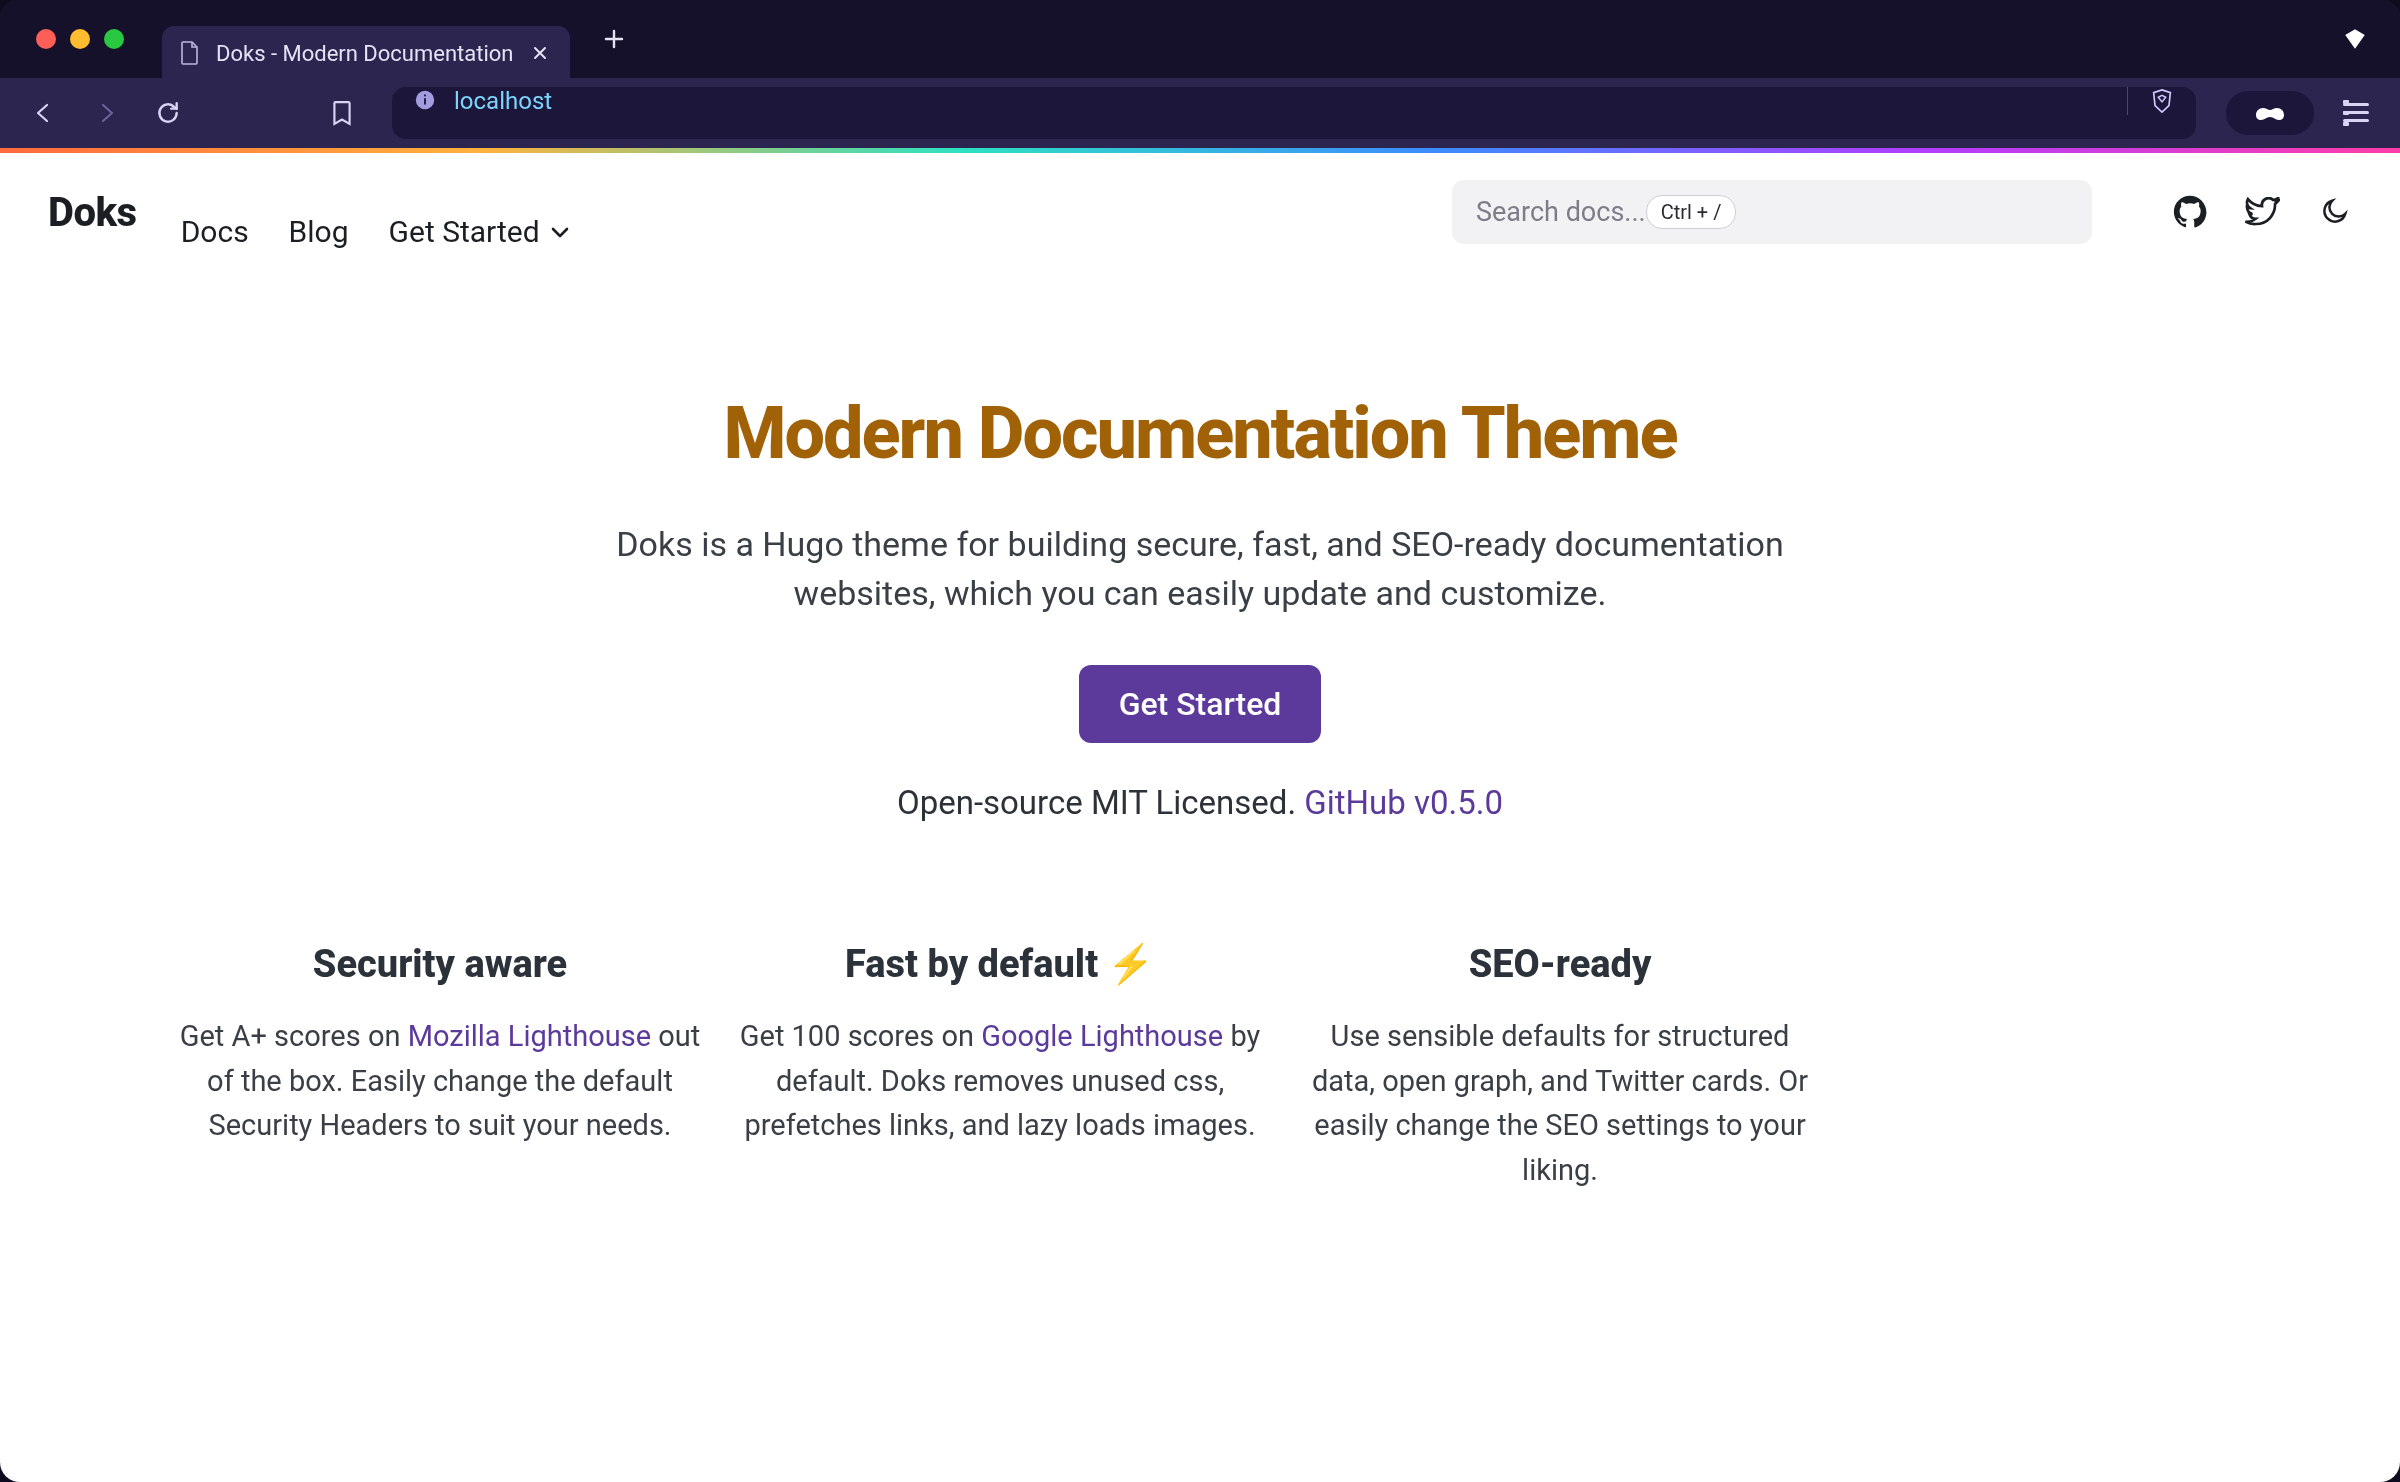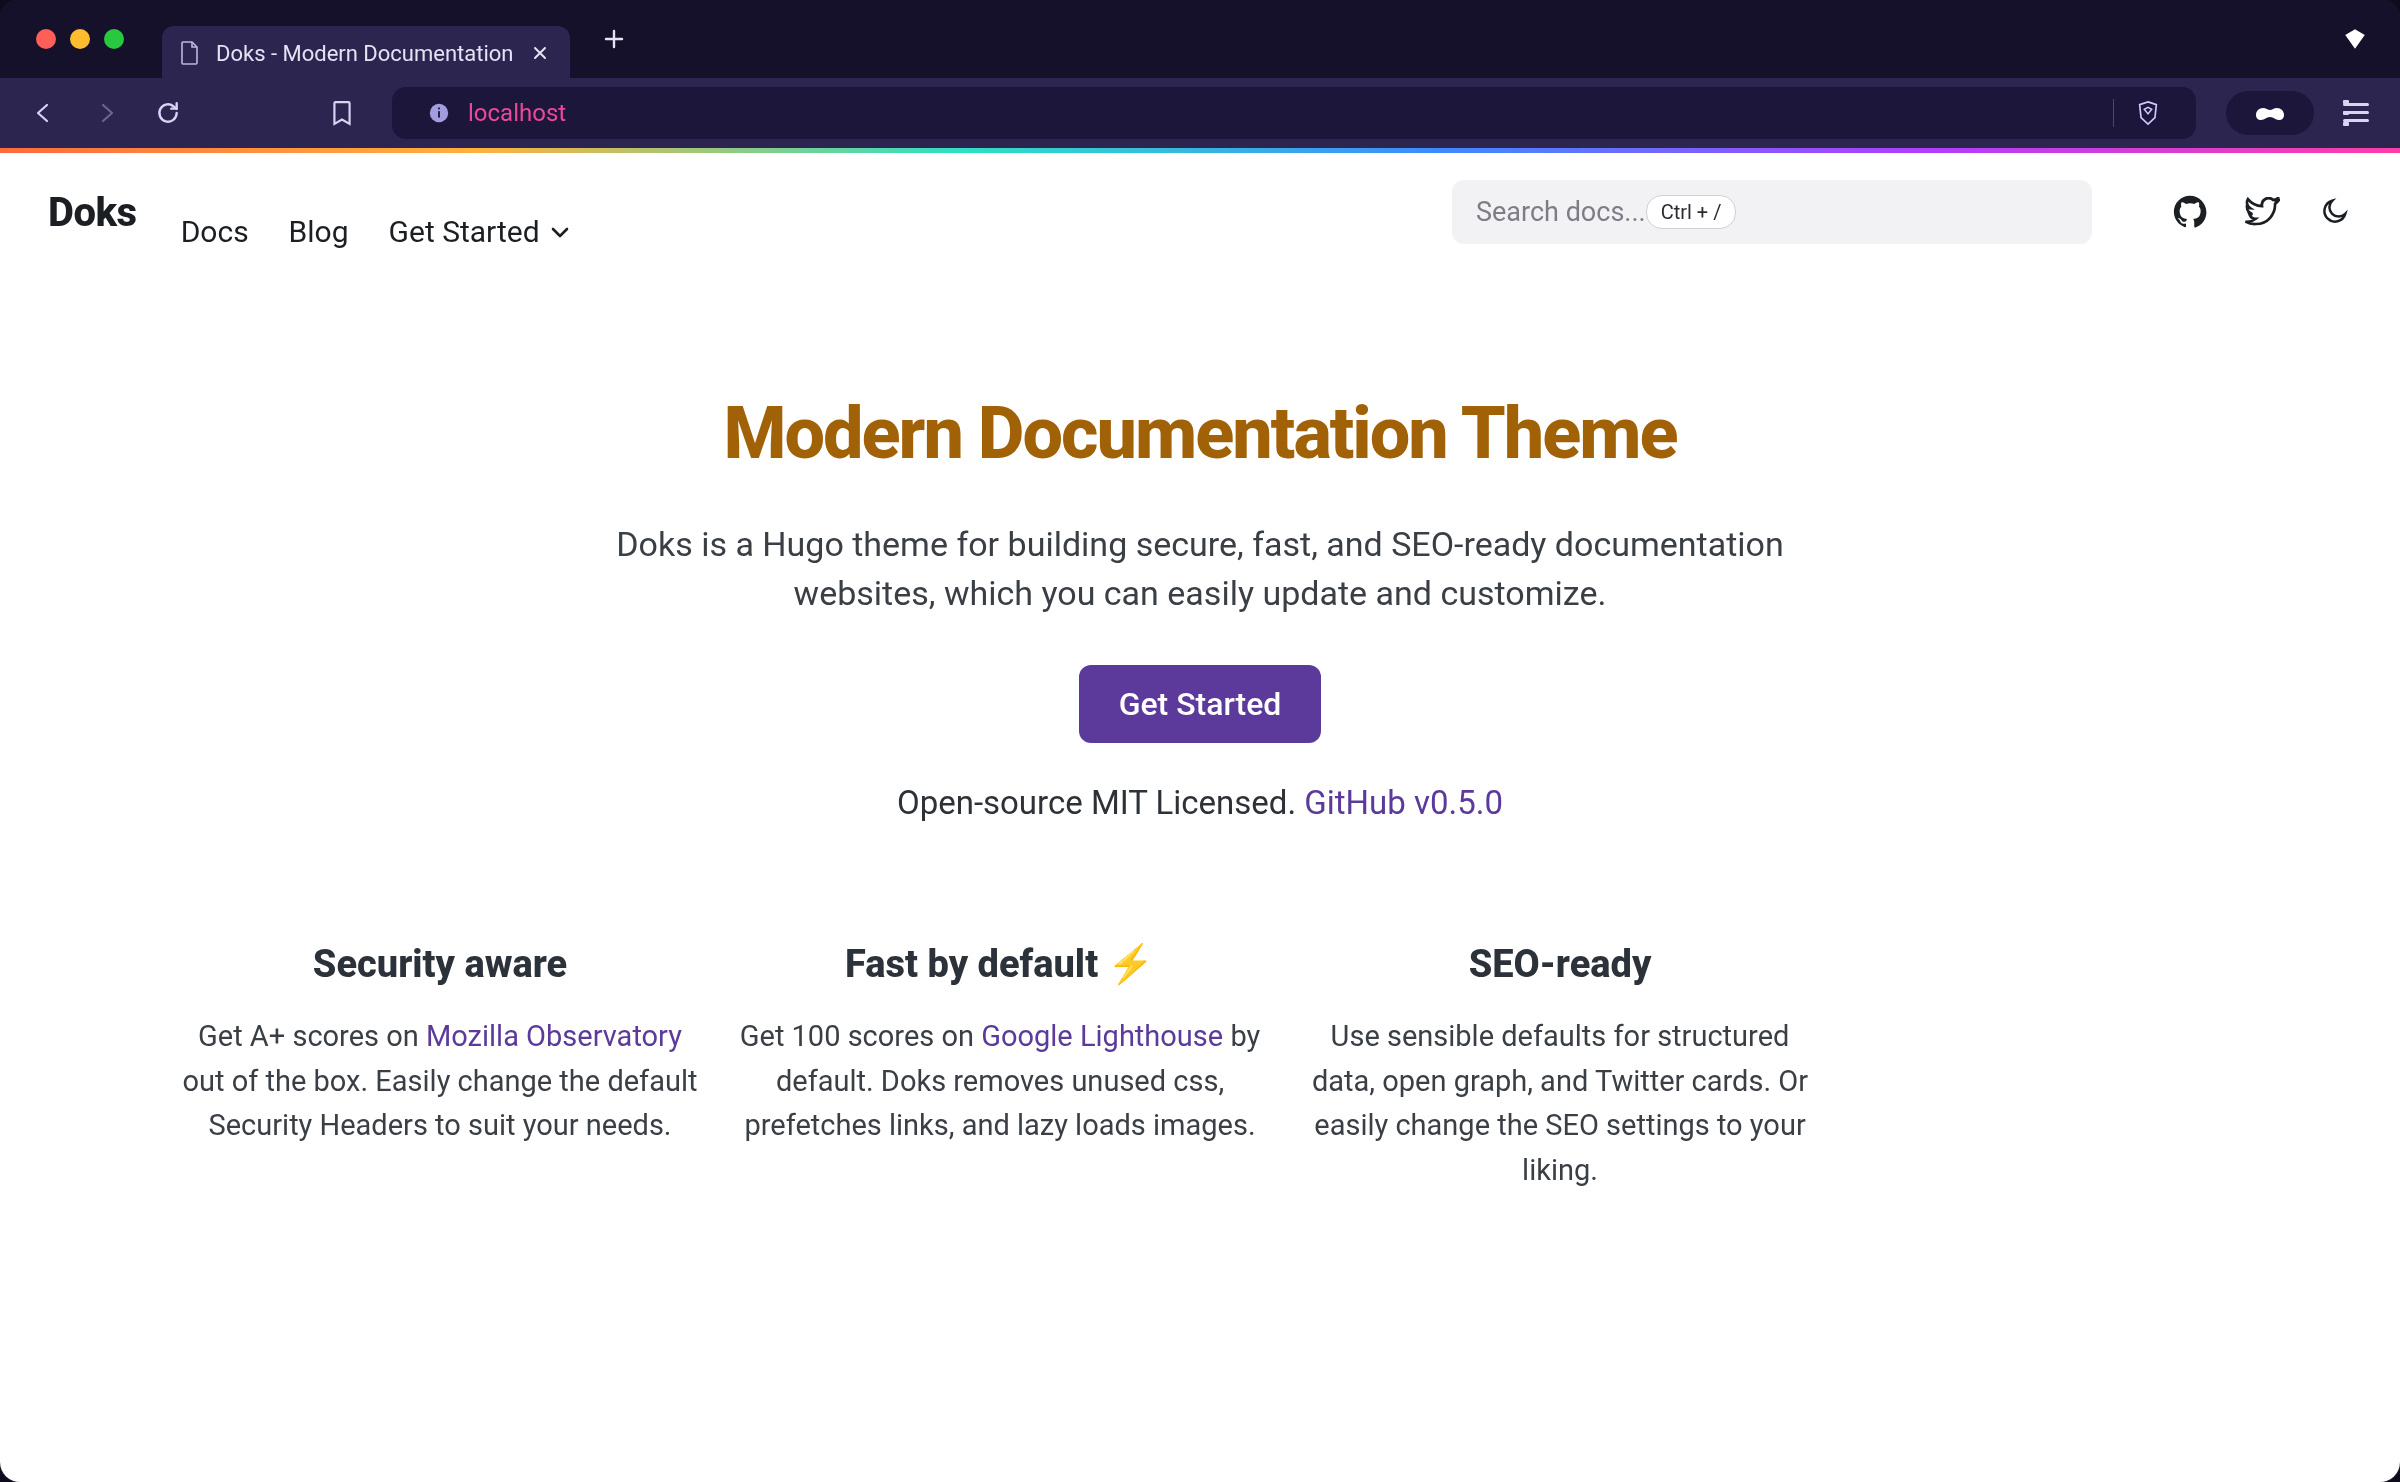--- a/index.html
+++ b/index.html
@@ -69,24 +69,23 @@
   }
   .tb-btn { width: 40px; height: 40px; display:flex; align-items:center; justify-content:center; color:#d9d4f4; }
   .tb-btn.disabled { color:#6a6396; }
 
   .addr {
     flex: 1;
     height: 52px;
     background: #1b163a;
     border-radius: 14px;
     display: flex;
-    align-items: center;
-    padding: 0 34px;
+    padding: 0 20px;
     gap: 16px;
-    color: #ec4899;
+    color: #7dd3fc;
     font-size: 24px;
     margin: 0 8px;
   }
   .addr .lock { width:26px; height:26px; display:flex; align-items:center; justify-content:center; color:#a39de0;}
   .addr .spacer { flex:1; }
   .addr .divider { width:1px; height:28px; background:#4b4380; margin:0 4px;}
   .addr .brave { width:28px; height:28px; display:flex; align-items:center; justify-content:center; color:#cfc8ff;}
 
   .pill {
     background:#1b163a; border-radius:22px; height:44px; padding:0 24px; display:flex; align-items:center; justify-content:center; color:#fff;
@@ -303,21 +302,21 @@
       <a class="cta">Get Started</a>
       <p class="meta">
         <span>Open-source MIT Licensed. </span><a>GitHub v0.5.0</a>
       </p>
     </section>
 
     <section class="features">
       <div class="feat">
         <h3>Security aware</h3>
         <p>
-          <span>Get A+ scores on </span><a>Mozilla Observatory</a><span> out of the box. Easily change the default Security Headers to suit your needs.</span>
+          <span>Get A+ scores on </span><a>Mozilla Lighthouse</a><span> out of the box. Easily change the default Security Headers to suit your needs.</span>
         </p>
       </div>
       <div class="feat">
         <h3>Fast by default ⚡️</h3>
         <p>
           <span>Get 100 scores on </span><a>Google Lighthouse</a><span> by default. Doks removes unused css, prefetches links, and lazy loads images.</span>
         </p>
       </div>
       <div class="feat">
         <h3>SEO-ready</h3>

